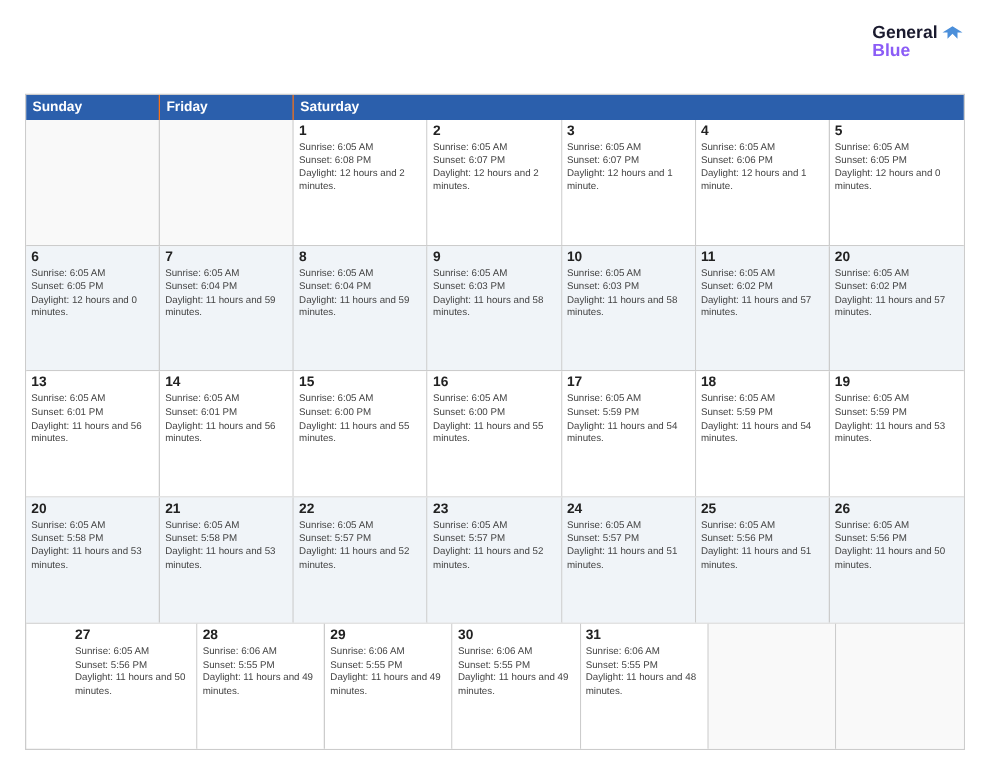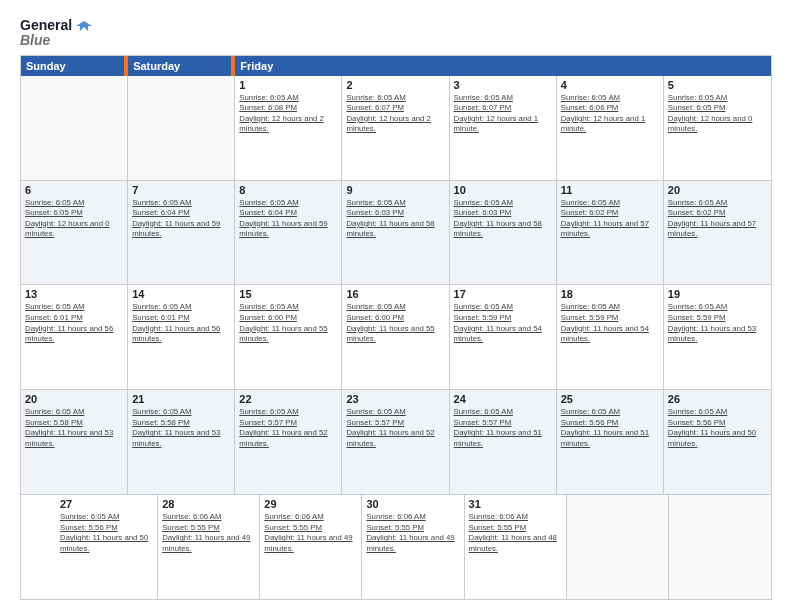--- a/index.html
+++ b/index.html
@@ -12,23 +12,23 @@
     }
     .page {
       width: 792px;
       height: 612px;
       padding: 18px 20px 12px 20px;
       display: flex;
       flex-direction: column;
     }
     .header {
       display: flex;
-      justify-content: flex-start;
+      justify-content: flex-end;
       align-items: flex-start;
-      margin-bottom: 6px;
+      margin-bottom: 26px;
     }
     .logo {
       display: flex;
       align-items: center;
       gap: 4px;
     }
     .title-block {
       text-align: right;
     }
     .month-title {
@@ -50,21 +50,21 @@
       display: grid;
       grid-template-columns: repeat(7, 1fr);
       background: #2b5fac;
     }
     .cal-header-cell {
       color: #fff;
       font-size: 11px;
       font-weight: bold;
       padding: 4px 5px;
       text-align: left;
-      border-right: 4px solid #f97316;
+      border-right: 1px solid #f97316;
     }
     .cal-header-cell:last-child { border-right: none; }
     .cal-body {
       display: flex;
       flex-direction: column;
       flex: 1;
     }
     .cal-row {
       display: grid;
       grid-template-columns: repeat(7, 1fr);
@@ -87,53 +87,52 @@
     .cell-day {
       font-size: 11px;
       font-weight: bold;
       color: #222;
       margin-bottom: 2px;
     }
     .cell-info {
       font-size: 7.8px;
       color: #444;
       line-height: 1.35;
-      text-decoration: underline;
     }
     .alt-row .cal-cell {
       background: #f0f4f8;
     }
   </style>
 </head>
 <body>
 
 <div class="page">
   <div class="header">
     <div class="logo">
     <div style="display:flex;flex-direction:column;line-height:1.1">
       <span style="display:flex;align-items:center;gap:2px">
         <span style="font-size:14px;font-weight:bold;color:#1a1a2e;">General</span>
         <svg width="20" height="14" viewBox="0 0 20 14">
           <polygon points="10,2 18,7 14,7 14,12 10,8 6,12 6,7 2,7" fill="#2b7bd4" opacity="0.85"></polygon>
         </svg>
       </span>
-      <span style="font-size:14px;font-weight:bold;color:#737373;font-style:italic;">Blue</span>
+      <span style="font-size:14px;font-weight:bold;color:#8b5cf6;">Blue</span>
     </div>
   </div>
     <div class="title-block">
       <div class="month-title"></div>
       <div class="location"></div>
     </div>
   </div>
 
   <div class="calendar">
     <div class="cal-header">
     <div class="cal-header-cell">Sunday</div>
+        <div class="cal-header-cell">Friday</div>
         <div class="cal-header-cell">Saturday</div>
-        <div class="cal-header-cell">Friday</div>
       </div>
     <div class="cal-body">
     <div class="cal-row">
           <div class="cal-cell empty"></div>
           <div class="cal-cell empty"></div>
           <div class="cal-cell">
             <div class="cell-day">1</div>
             <div class="cell-info" style="white-space: pre-line;">Sunrise: 6:05 AM
 Sunset: 6:08 PM
 Daylight: 12 hours and 2 minutes.</div>

